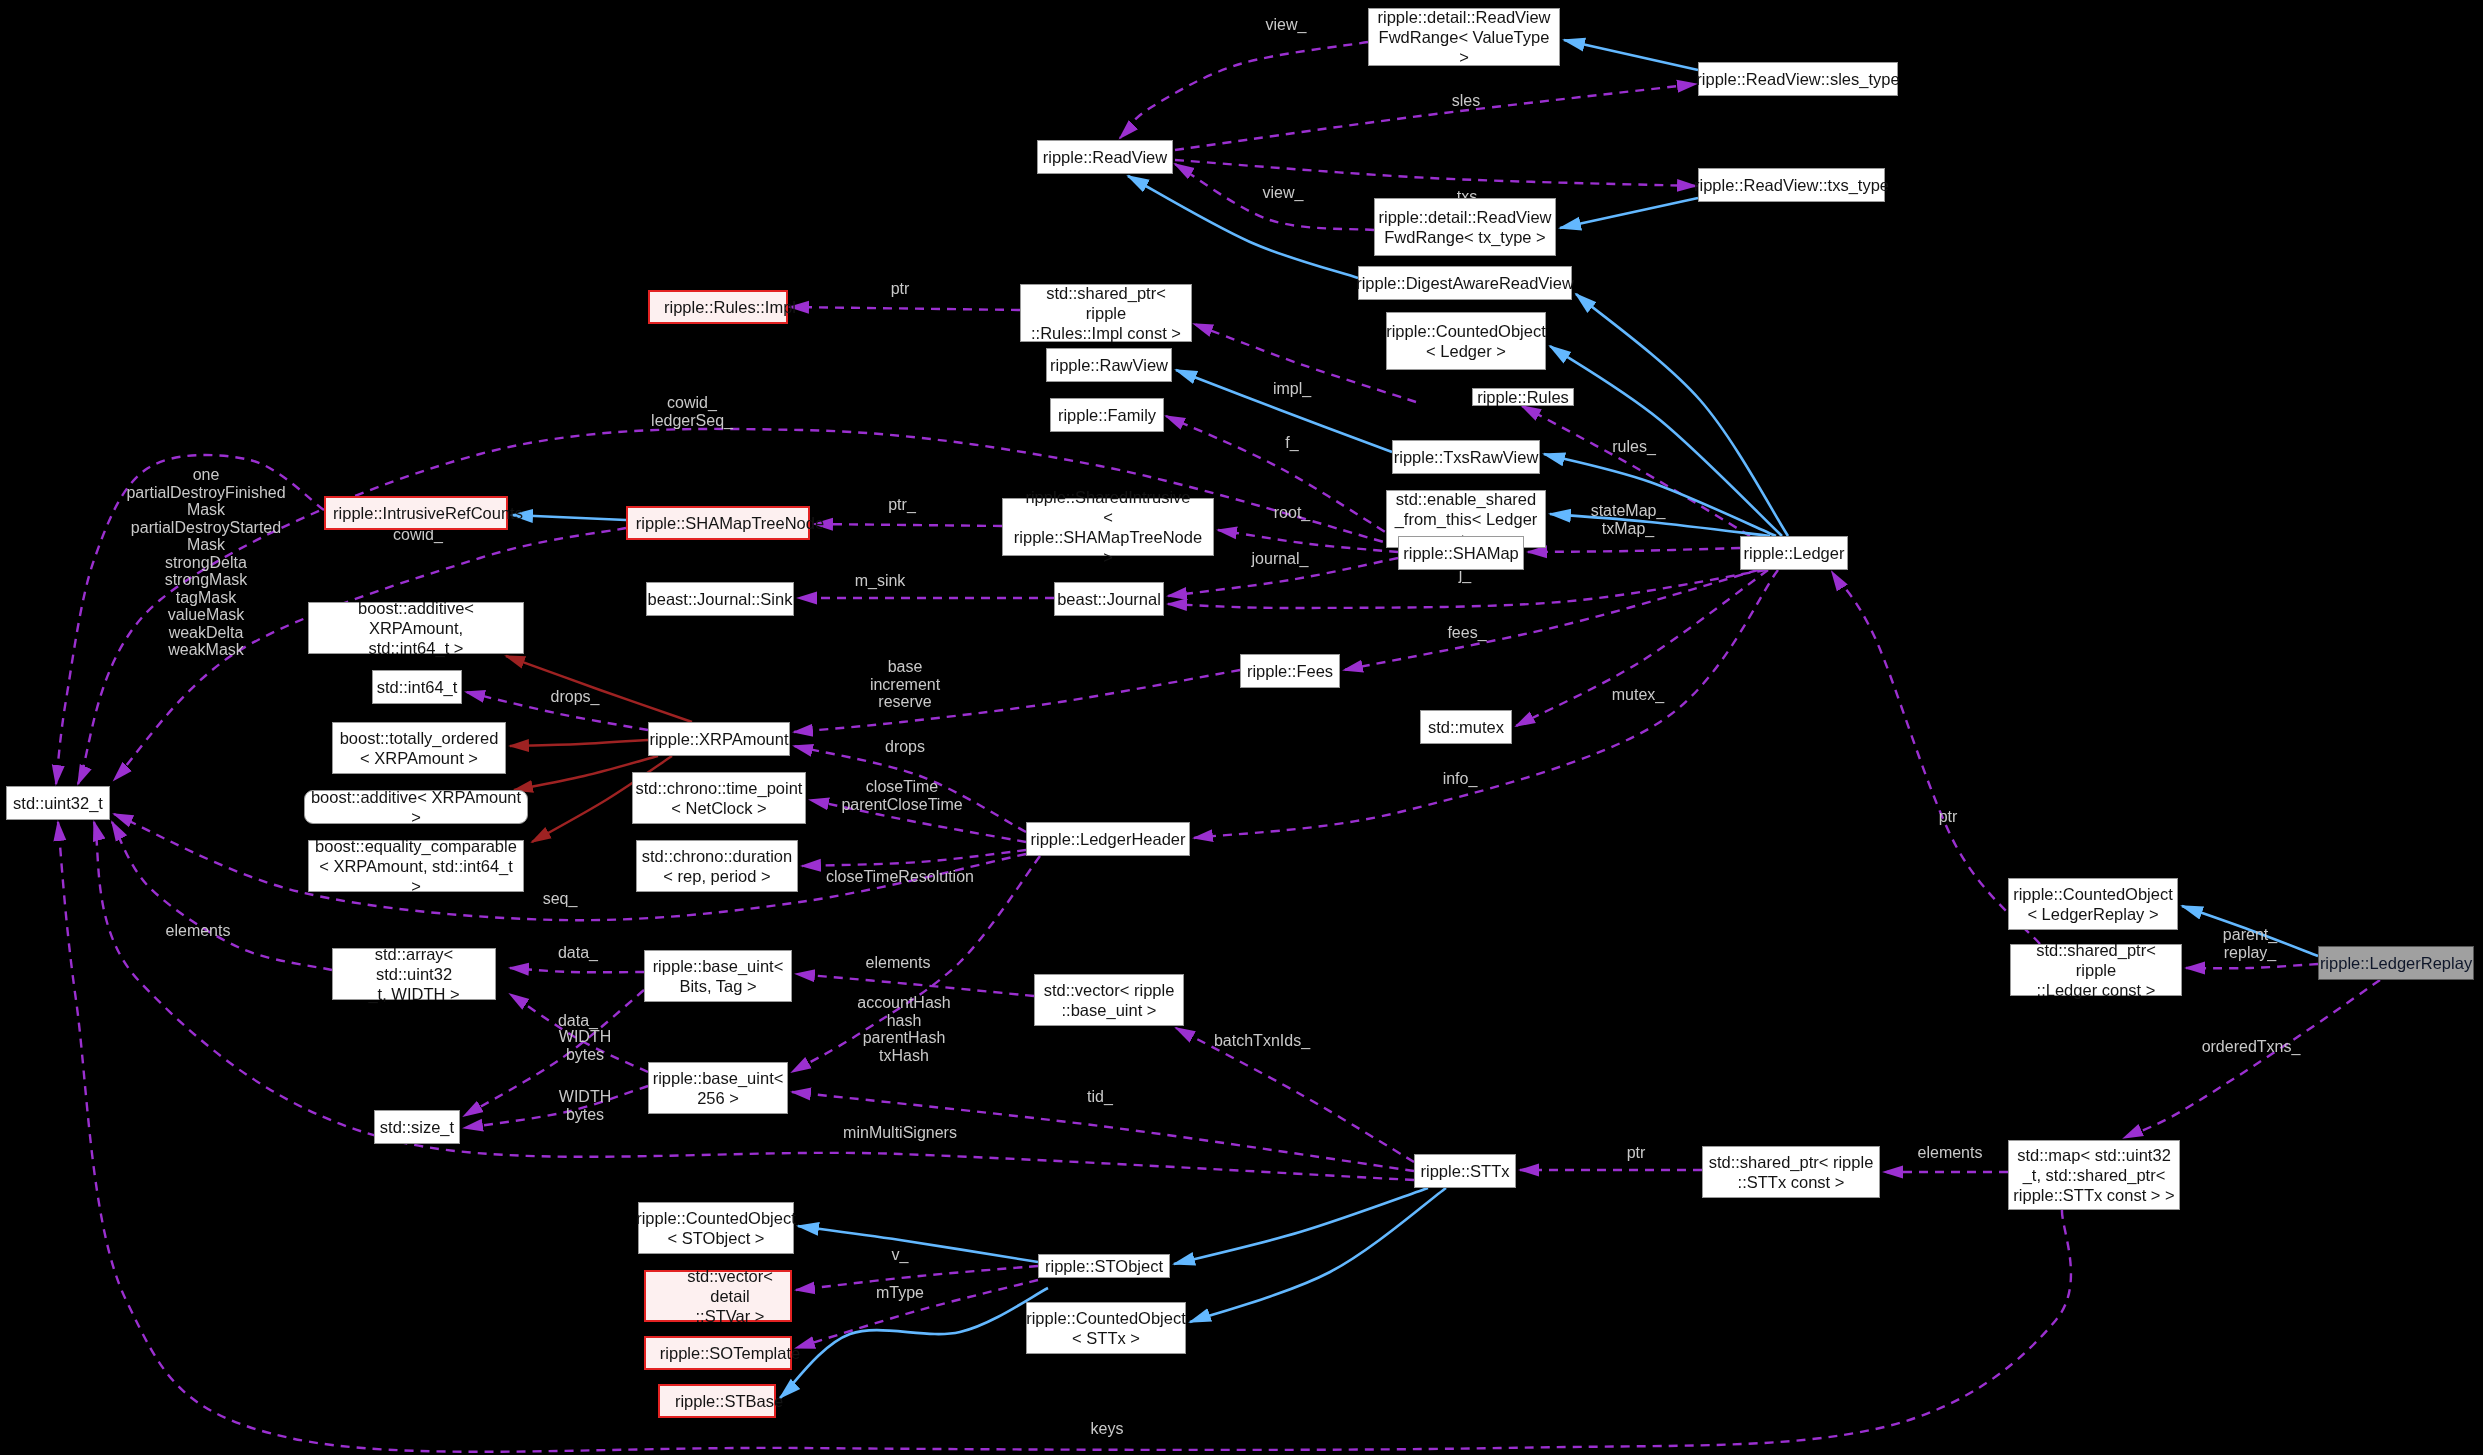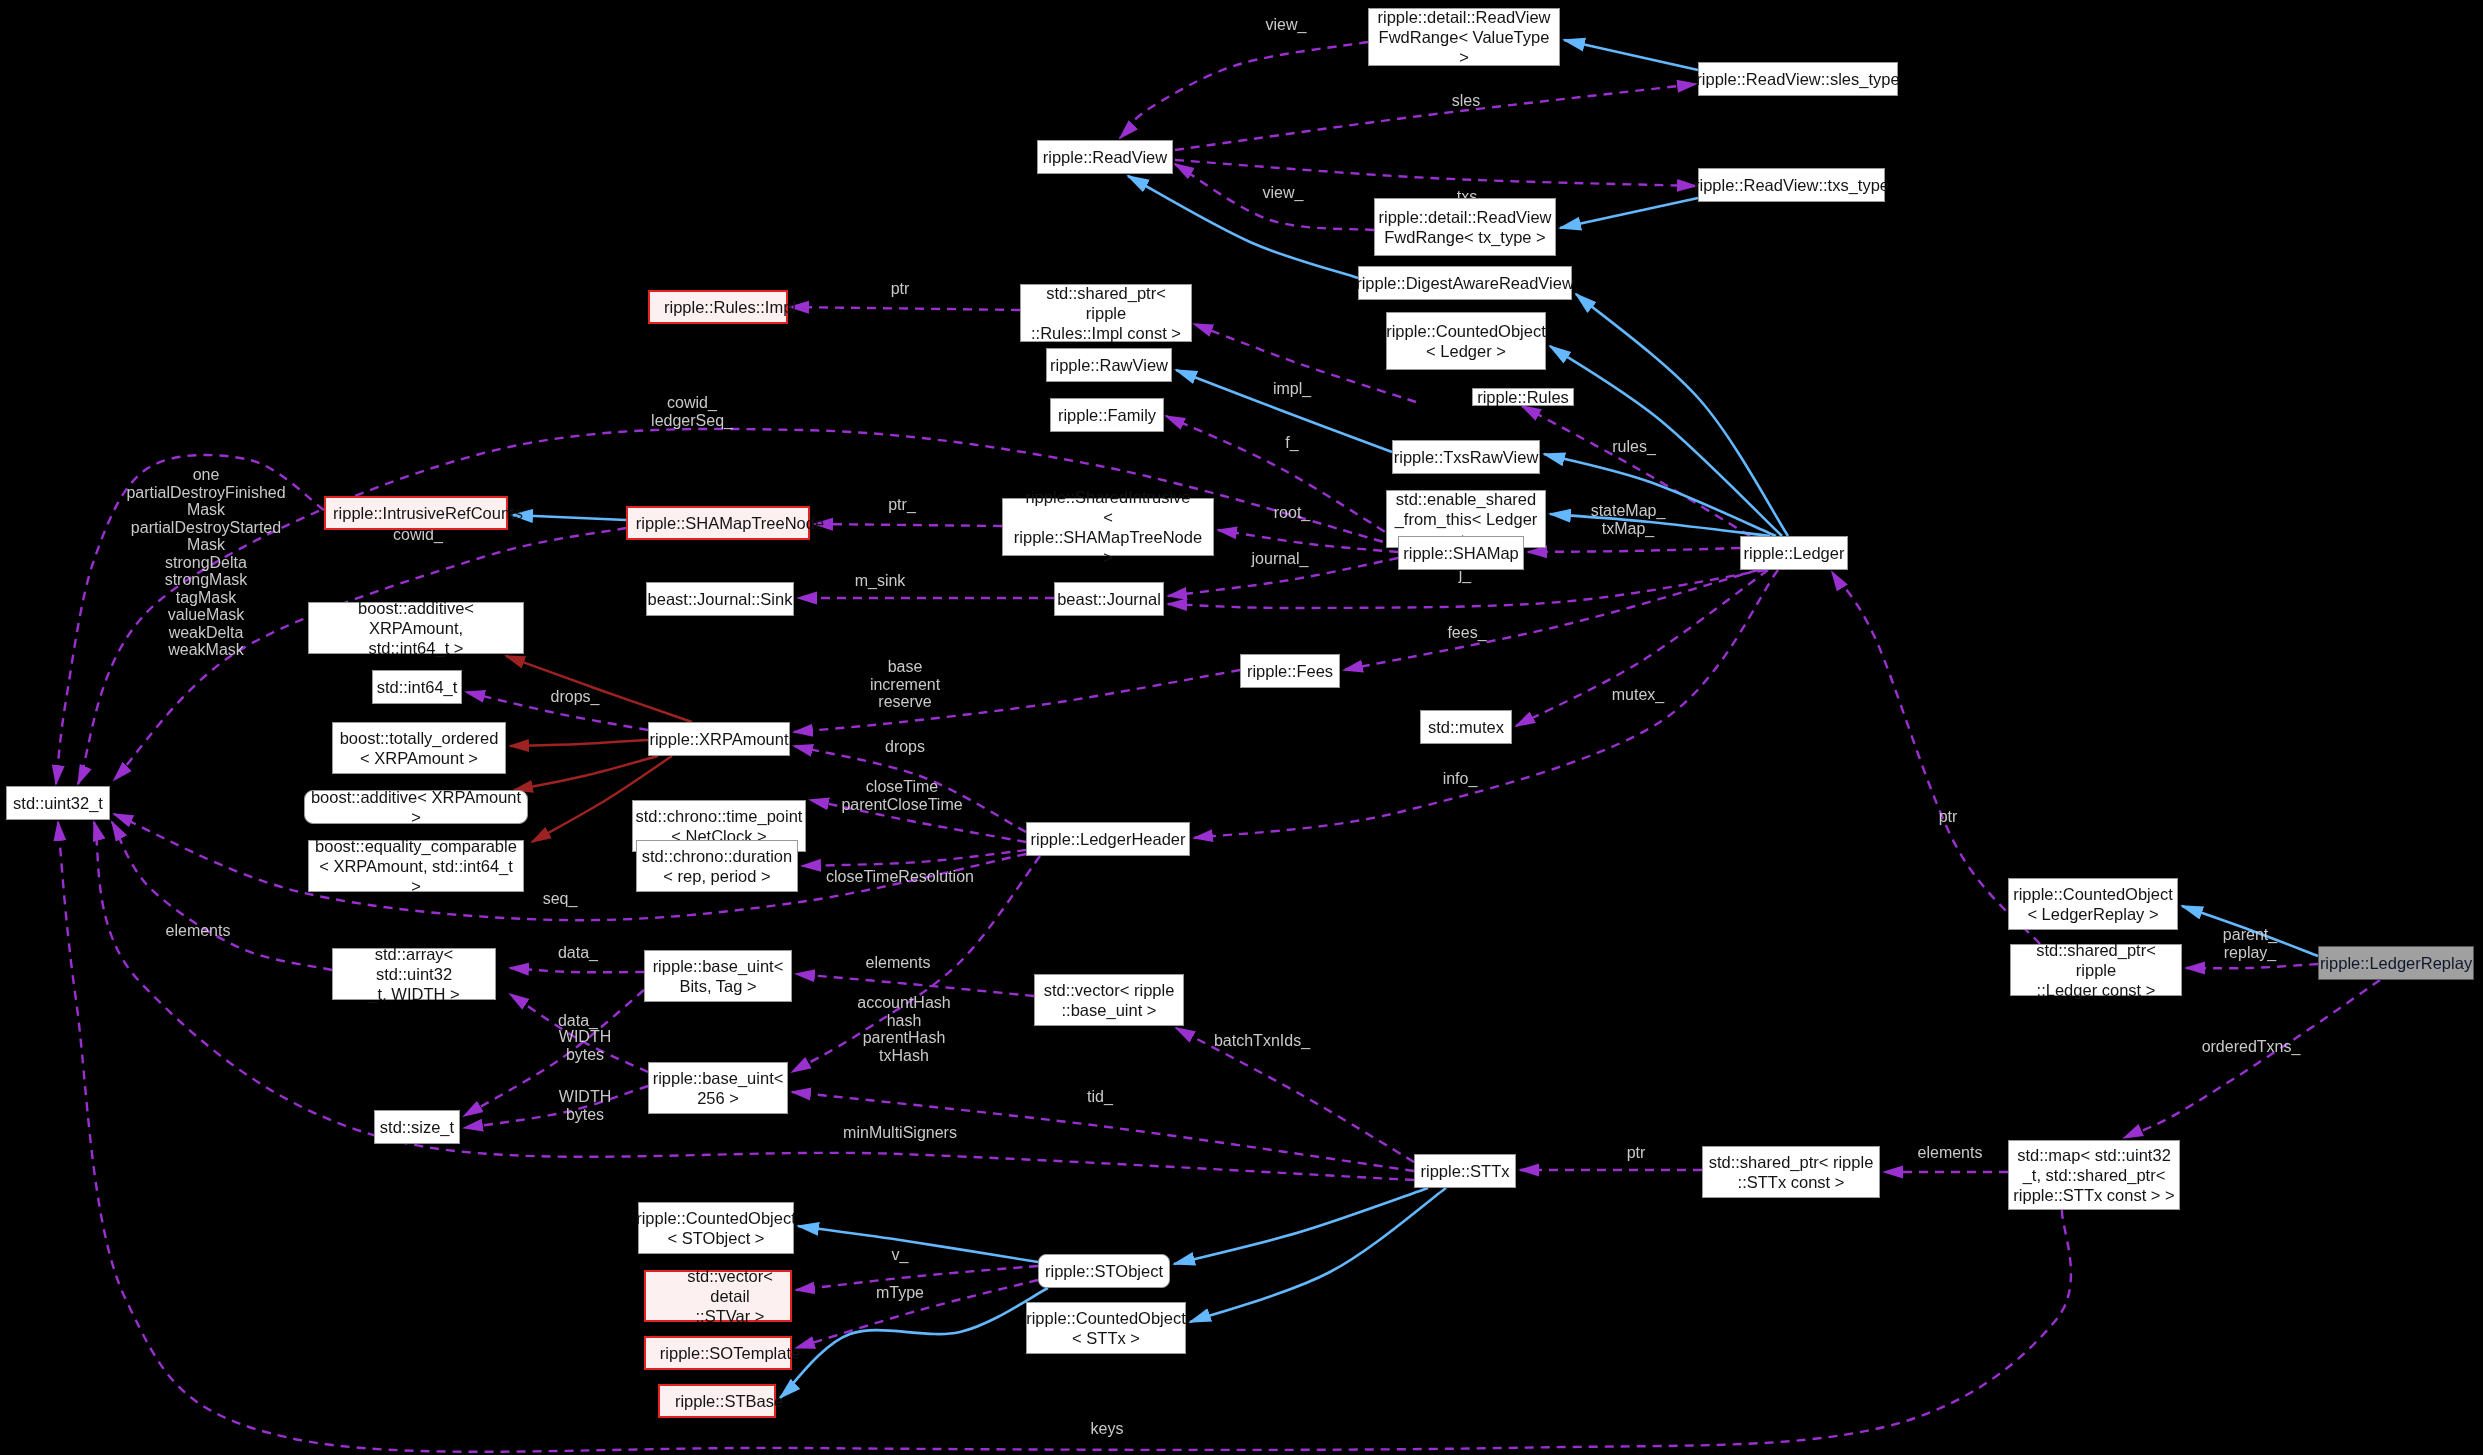--- a/index.html
+++ b/index.html
@@ -224,21 +224,21 @@
       <div class="node" style="left: 332px; top: 722px; width: 174px; height: 52px;">
         <span class="lbl">boost::totally_ordered
 &lt; XRPAmount &gt;</span>
       </div>
       <div class="node" style="left: 648px; top: 722px; width: 142px; height: 34px;">
         <span class="lbl">ripple::XRPAmount</span>
       </div>
       <div class="node" style="left: 304px; top: 790px; width: 224px; height: 34px; border-radius: 9px;">
         <span class="lbl">boost::additive&lt; XRPAmount &gt;</span>
       </div>
-      <div class="node" style="left: 632px; top: 772px; width: 174px; height: 52px; margin-top: 28px;">
+      <div class="node" style="left: 632px; top: 772px; width: 174px; height: 52px;">
         <span class="lbl">std::chrono::time_point
 &lt; NetClock &gt;</span>
       </div>
       <div class="node" style="left: 308px; top: 840px; width: 216px; height: 52px;">
         <span class="lbl">boost::equality_comparable
 &lt; XRPAmount, std::int64_t &gt;</span>
       </div>
       <div class="node" style="left: 636px; top: 840px; width: 162px; height: 52px;">
         <span class="lbl">std::chrono::duration
 &lt; rep, period &gt;</span>
@@ -293,21 +293,21 @@
       <div class="node hl" style="left: 644px; top: 1270px; width: 148px; height: 52px;">
         <span class="lbl">std::vector&lt; detail
 ::STVar &gt;</span>
       </div>
       <div class="node hl" style="left: 644px; top: 1336px; width: 148px; height: 34px;">
         <span class="lbl">ripple::SOTemplate</span>
       </div>
       <div class="node hl" style="left: 658px; top: 1384px; width: 118px; height: 34px;">
         <span class="lbl">ripple::STBase</span>
       </div>
-      <div class="node" style="left: 1038px; top: 1254px; width: 132px; height: 34px; border-radius: 8px;">
+      <div class="node" style="left: 1038px; top: 1254px; width: 132px; height: 24px;">
         <span class="lbl">ripple::STObject</span>
       </div>
       <div class="node" style="left: 1026px; top: 1302px; width: 160px; height: 52px;">
         <span class="lbl">ripple::CountedObject
 &lt; STTx &gt;</span>
       </div>
       <div class="node" style="left: 2008px; top: 878px; width: 170px; height: 52px;">
         <span class="lbl">ripple::CountedObject
 &lt; LedgerReplay &gt;</span>
       </div>

